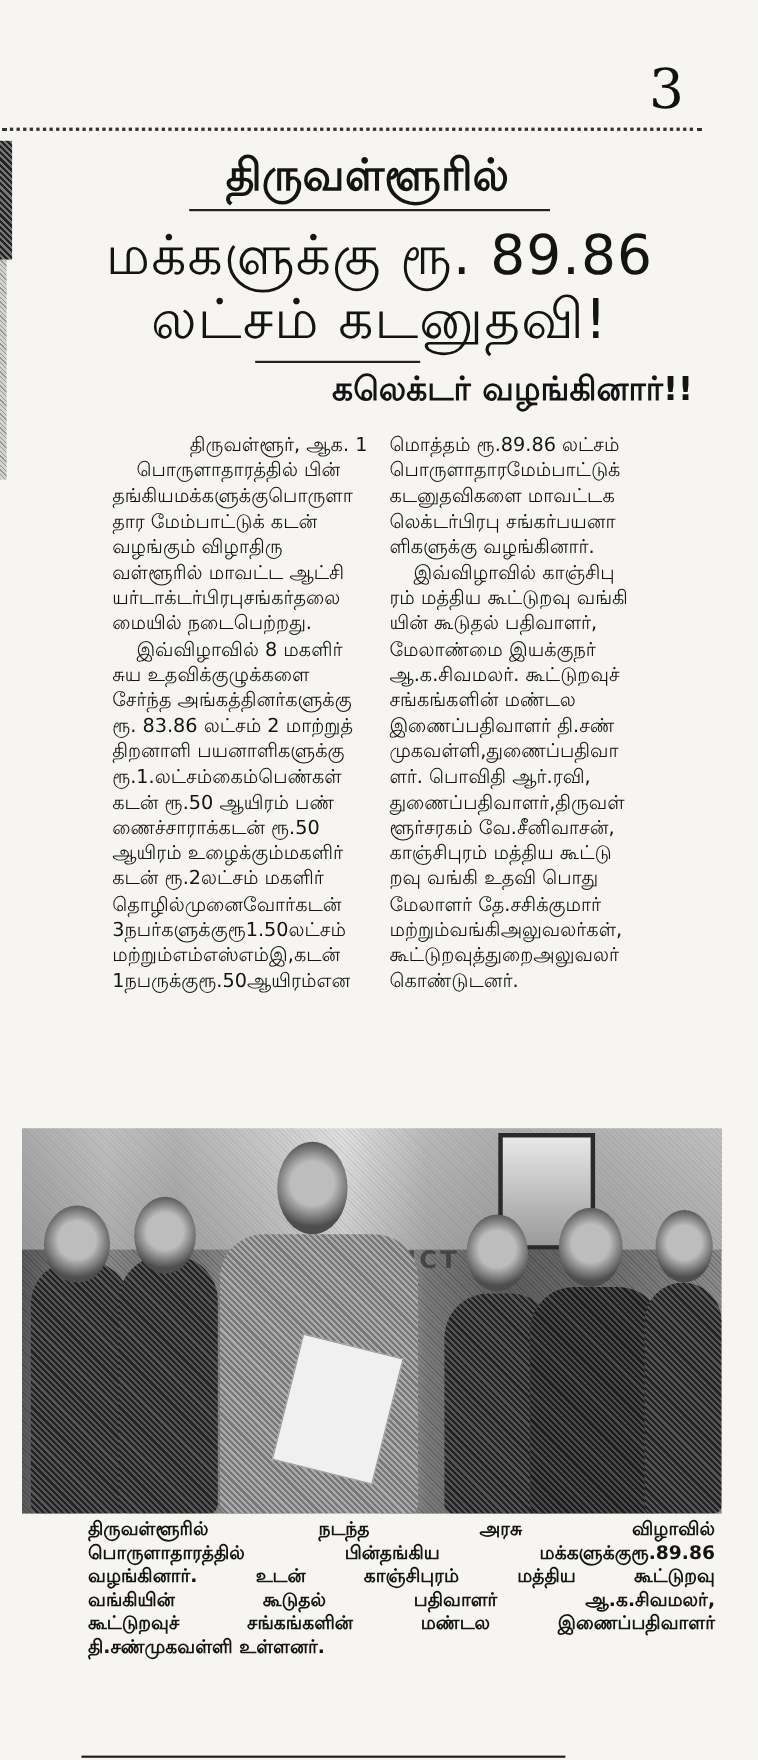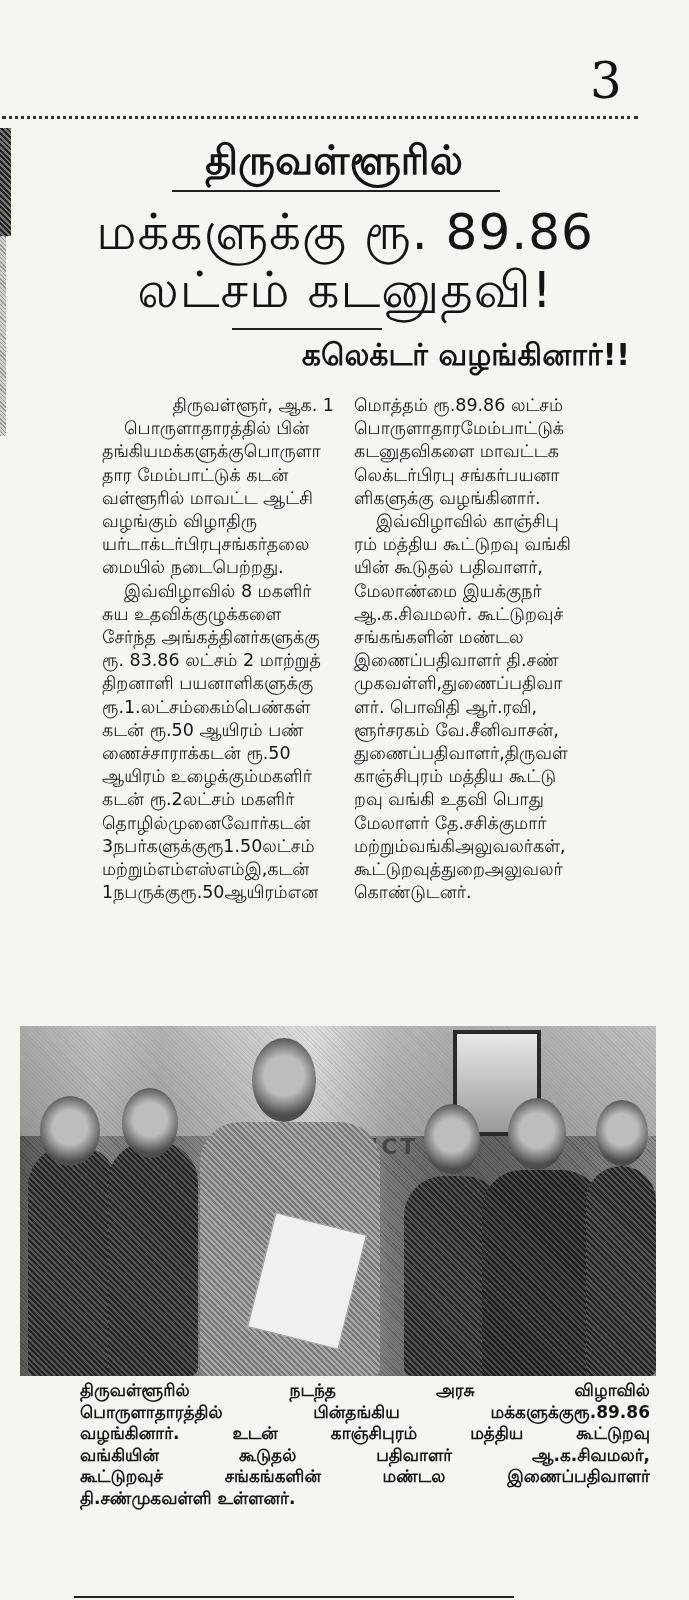--- a/index.html
+++ b/index.html
@@ -113,22 +113,22 @@
 <div class="headline-2">லட்சம் கடனுதவி!</div>
 <div class="headline-rule"></div>
 
 <div class="subhead">கலெக்டர் வழங்கினார்!!</div>
 
 <div class="col col-left" id="col-left">
     <span class="line indent" style="text-align: right;">திருவள்ளூர், ஆக. 1</span>
     <span class="line indent">பொருளாதாரத்தில் பின்</span>
     <span class="line">தங்கியமக்களுக்குபொருளா</span>
     <span class="line">தார மேம்பாட்டுக் கடன்</span>
+    <span class="line">வழங்கும்    விழாதிரு</span>
     <span class="line">வள்ளூரில் மாவட்ட ஆட்சி</span>
-    <span class="line">வழங்கும்    விழாதிரு</span>
     <span class="line">யர்டாக்டர்பிரபுசங்கர்தலை</span>
     <span class="line">மையில் நடைபெற்றது.</span>
     <span class="line indent">இவ்விழாவில் 8 மகளிர்</span>
     <span class="line">சுய  உதவிக்குழுக்களை</span>
     <span class="line">சேர்ந்த அங்கத்தினர்களுக்கு</span>
     <span class="line">ரூ. 83.86 லட்சம் 2 மாற்றுத்</span>
     <span class="line">திறனாளி பயனாளிகளுக்கு</span>
     <span class="line">ரூ.1.லட்சம்கைம்பெண்கள்</span>
     <span class="line">கடன் ரூ.50 ஆயிரம் பண்</span>
     <span class="line">ணைச்சாராக்கடன் ரூ.50</span>
@@ -147,22 +147,22 @@
     <span class="line">ளிகளுக்கு வழங்கினார்.</span>
     <span class="line indent">இவ்விழாவில் காஞ்சிபு</span>
     <span class="line">ரம் மத்திய கூட்டுறவு வங்கி</span>
     <span class="line">யின் கூடுதல் பதிவாளர்,</span>
     <span class="line">மேலாண்மை இயக்குநர்</span>
     <span class="line">ஆ.க.சிவமலர். கூட்டுறவுச்</span>
     <span class="line">சங்கங்களின்   மண்டல</span>
     <span class="line">இணைப்பதிவாளர் தி.சண்</span>
     <span class="line">முகவள்ளி,துணைப்பதிவா</span>
     <span class="line">ளர். பொவிதி  ஆர்.ரவி,</span>
+    <span class="line">துணைப்பதிவாளர்,திருவள்</span>
     <span class="line">ளூர்சரகம் வே.சீனிவாசன்,</span>
-    <span class="line">துணைப்பதிவாளர்,திருவள்</span>
     <span class="line">காஞ்சிபுரம் மத்திய கூட்டு</span>
     <span class="line">றவு வங்கி உதவி பொது</span>
     <span class="line">மேலாளர் தே.சசிக்குமார்</span>
     <span class="line">மற்றும்வங்கிஅலுவலர்கள்,</span>
     <span class="line">கூட்டுறவுத்துறைஅலுவலர்</span>
     <span class="line">கொண்டுடனர்.</span>
   </div>
 
 <div class="photo">
   <div class="wall"></div>

